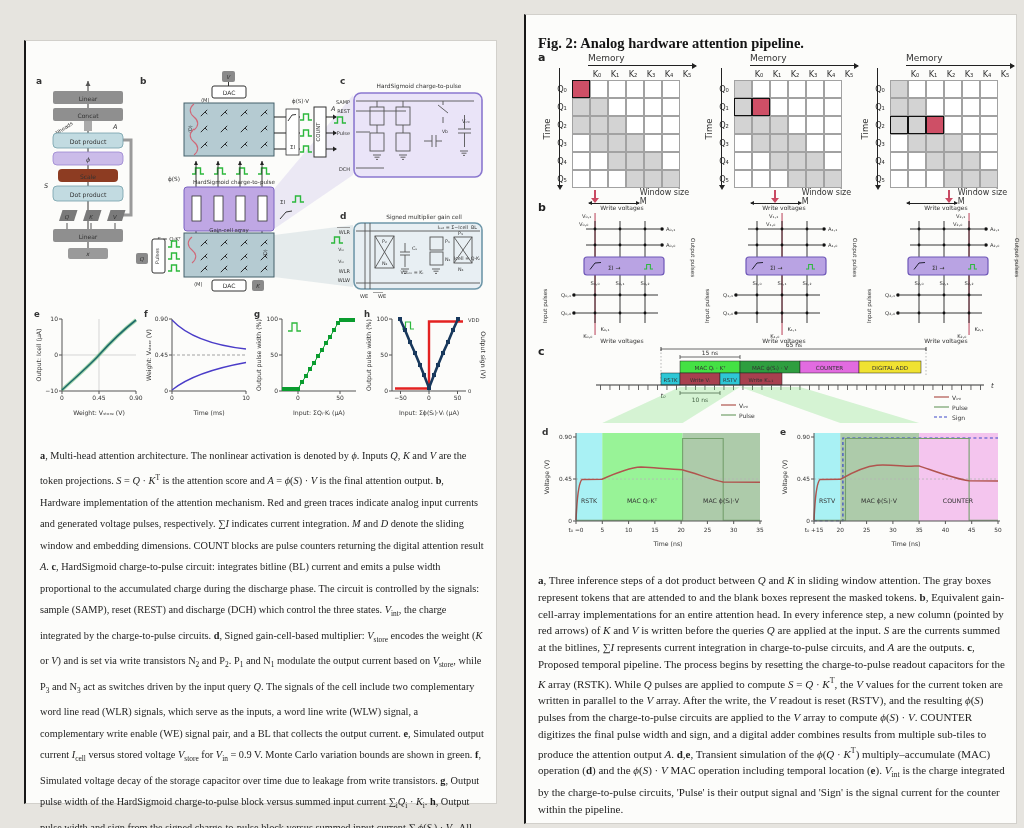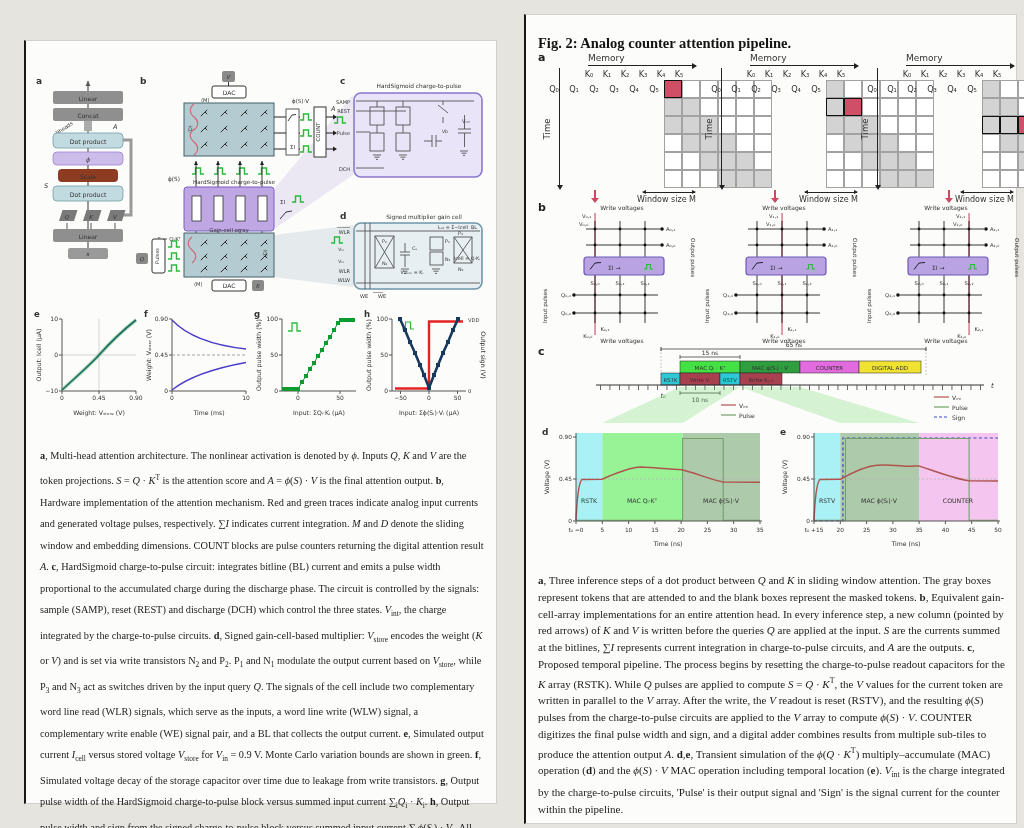--- a/index.html
+++ b/index.html
@@ -26,28 +26,28 @@
     border-top:3px solid transparent;border-bottom:3px solid transparent}
   .g-main{display:flex}
   .time-col{width:24px;position:relative}
   .tlabel{position:absolute;left:-7px;top:56px;transform:rotate(-90deg);font-size:8.5px;color:#333}
   .varrow{position:absolute;left:15px;top:0;width:1px;height:118px;background:#222}
   .varrow::after{content:"";position:absolute;left:-2.5px;bottom:-4px;border-top:5px solid #222;
     border-left:3px solid transparent;border-right:3px solid transparent}
   .k-row{display:flex;margin-left:36px}
   .k-row span{width:18px;text-align:center;font-size:8.2px;line-height:12px;color:#333}
   .row2{display:flex}
-  .q-col{display:flex;flex-direction:row}
+  .q-col{display:flex;flex-direction:column}
   .q-col span{width:20px;height:18px;line-height:18px;text-align:center;font-size:8.2px;color:#333}
   .g-cells{display:grid;grid-template-columns:repeat(6,18px);grid-auto-rows:18px}
   .cell{box-sizing:border-box;border:0.5px solid #a2a2a2}
   .cw{background:#ffffff}.cg{background:#d3d3d3}
   .co{background:#d3d3d3;border:1.8px solid #111}
   .cr{background:#ce4f66;border:1.8px solid #111}
-  .wrow{margin-left:44px;width:108px;display:flex;flex-direction:column;align-items:flex-end}
+  .wrow{margin-left:44px;width:108px;display:flex;flex-direction:row;align-items:flex-end}
   .warrow{width:52px;height:1px;background:#222;position:relative;margin:4px 1px 2px}
   .warrow::before{content:"";position:absolute;left:-1px;top:-2px;border-right:4px solid #222;
     border-top:2.5px solid transparent;border-bottom:2.5px solid transparent}
   .warrow::after{content:"";position:absolute;right:-1px;top:-2px;border-left:4px solid #222;
     border-top:2.5px solid transparent;border-bottom:2.5px solid transparent}
   .wlabel{font-size:8px;color:#333}
   .red-arrow{position:absolute;top:137px;width:2.4px;height:8px;background:#c94a63}
   .red-arrow::after{content:"";position:absolute;top:8px;left:-2.6px;border-left:4px solid transparent;
     border-right:4px solid transparent;border-top:5.5px solid #c94a63}
   .plotrow{position:absolute;left:6px;top:264px;display:flex;gap:2px}
@@ -335,21 +335,21 @@
       <text x="119" y="50" font-size="6.2" fill="#e32222" text-anchor="middle" transform="rotate(90 119 50)">Output sign (V)</text>
       <text x="9" y="50" font-size="6.2" text-anchor="middle" transform="rotate(-90 9 50)">Output pulse width (%)</text>
       <text x="67" y="110" font-size="6.2" text-anchor="middle">Input: Σϕ(Sᵢ)·Vᵢ (μA)</text>
     </svg>
   </div>
 
   <p class="caption cap1"><b>a</b>, Multi-head attention architecture. The nonlinear activation is denoted by <i>ϕ</i>. Inputs <i>Q</i>, <i>K</i> and <i>V</i> are the token projections. <i>S</i> = <i>Q</i> · <i>K</i><sup>T</sup> is the attention score and <i>A</i> = <i>ϕ</i>(<i>S</i>) · <i>V</i> is the final attention output. <b>b</b>, Hardware implementation of the attention mechanism. Red and green traces indicate analog input currents and generated voltage pulses, respectively. ∑<i>I</i> indicates current integration. <i>M</i> and <i>D</i> denote the sliding window and embedding dimensions. COUNT blocks are pulse counters returning the digital attention result <i>A</i>. <b>c</b>, HardSigmoid charge-to-pulse circuit: integrates bitline (BL) current and emits a pulse width proportional to the accumulated charge during the discharge phase. The circuit is controlled by the signals: sample (SAMP), reset (REST) and discharge (DCH) which control the three states. <i>V</i><sub>int</sub>, the charge integrated by the charge-to-pulse circuits. <b>d</b>, Signed gain-cell-based multiplier: <i>V</i><sub>store</sub> encodes the weight (<i>K</i> or <i>V</i>) and is set via write transistors N<sub>2</sub> and P<sub>2</sub>. P<sub>1</sub> and N<sub>1</sub> modulate the output current based on <i>V</i><sub>store</sub>, while P<sub>3</sub> and N<sub>3</sub> act as switches driven by the input query <i>Q</i>. The signals of the cell include two complementary word line read (WLR) signals, which serve as the inputs, a word line write (WLW) signal, a complementary write enable (WE) signal pair, and a BL that collects the output current. <b>e</b>, Simulated output current <i>I</i><sub>cell</sub> versus stored voltage <i>V</i><sub>store</sub> for <i>V</i><sub>in</sub> = 0.9 V. Monte Carlo variation bounds are shown in green. <b>f</b>, Simulated voltage decay of the storage capacitor over time due to leakage from write transistors. <b>g</b>, Output pulse width of the HardSigmoid charge-to-pulse block versus summed input current ∑<sub>i</sub><i>Q</i><sub>i</sub> · <i>K</i><sub>i</sub>. <b>h</b>, Output pulse width and sign from the signed charge-to-pulse block versus summed input current ∑<sub>i</sub><i>ϕ</i>(<i>S</i><sub>i</sub>) · <i>V</i><sub>i</sub>. All simulations assume  = 0.9 V.</p>
 </section>
 
 <section class="card card2">
-  <h2 class="f-title">Fig. 2: Analog counter attention pipeline.</h2>
+  <h2 class="f-title">Fig. 2: Analog hardware attention pipeline.</h2>
 
   <span class="pl" style="left:12px;top:36px">a</span>
   <span class="pl" style="left:12px;top:186px">b</span>
   <span class="pl" style="left:12px;top:330px">c</span>
 
   <div class="sw" style="left:18px;top:38px">
     <div class="mem">Memory</div>
     <div class="harrow"></div>
     <div class="g-main">
       <div class="time-col">

